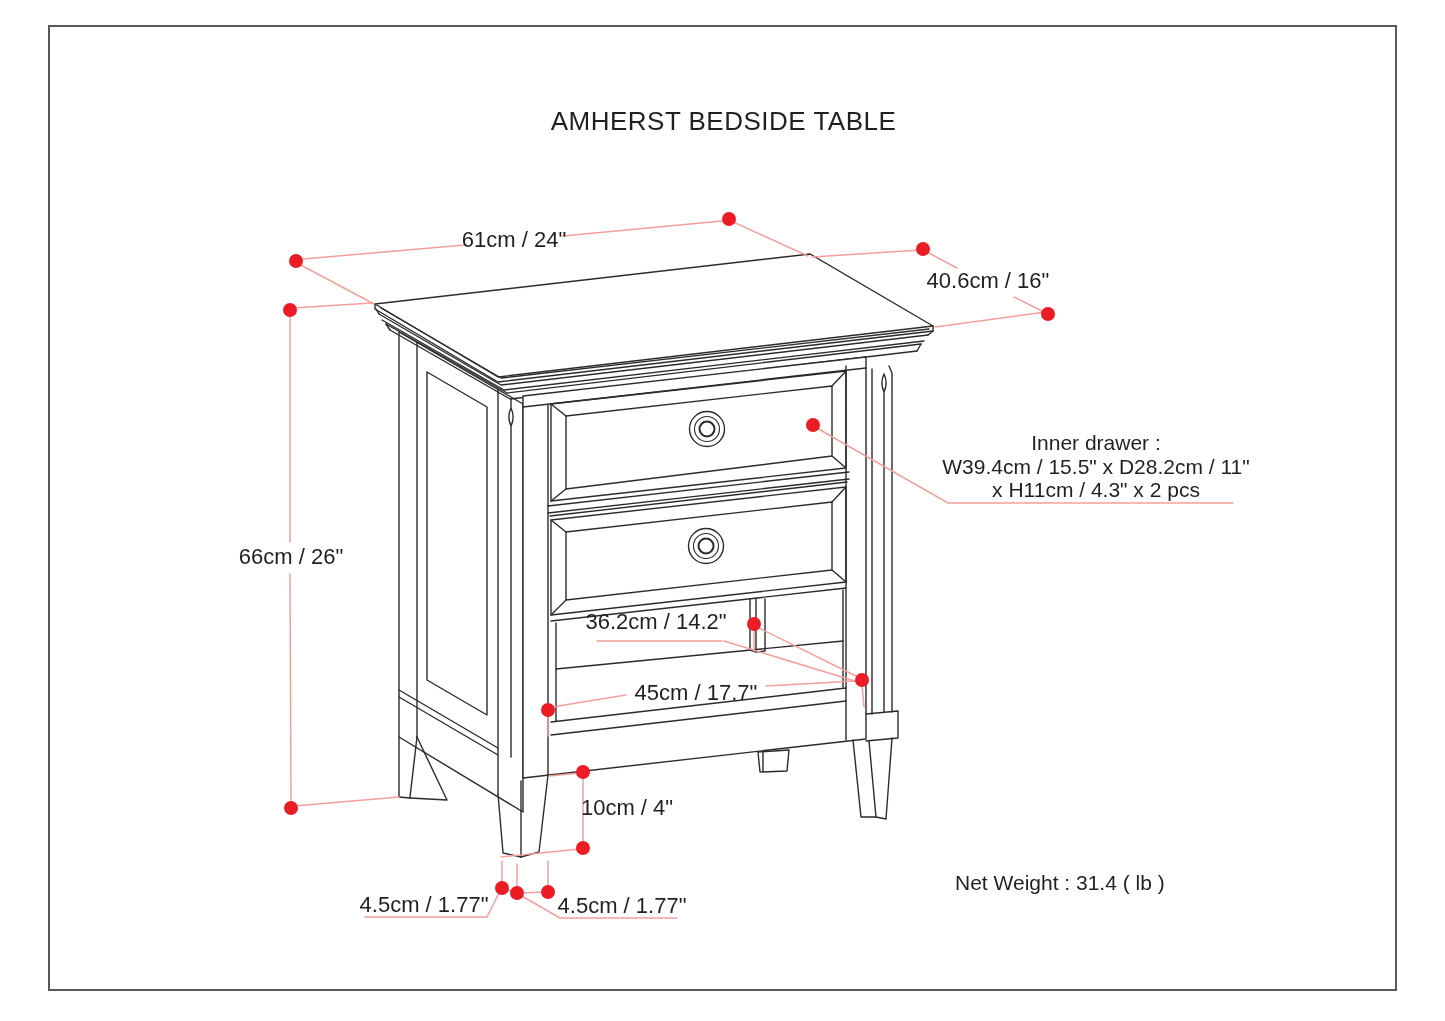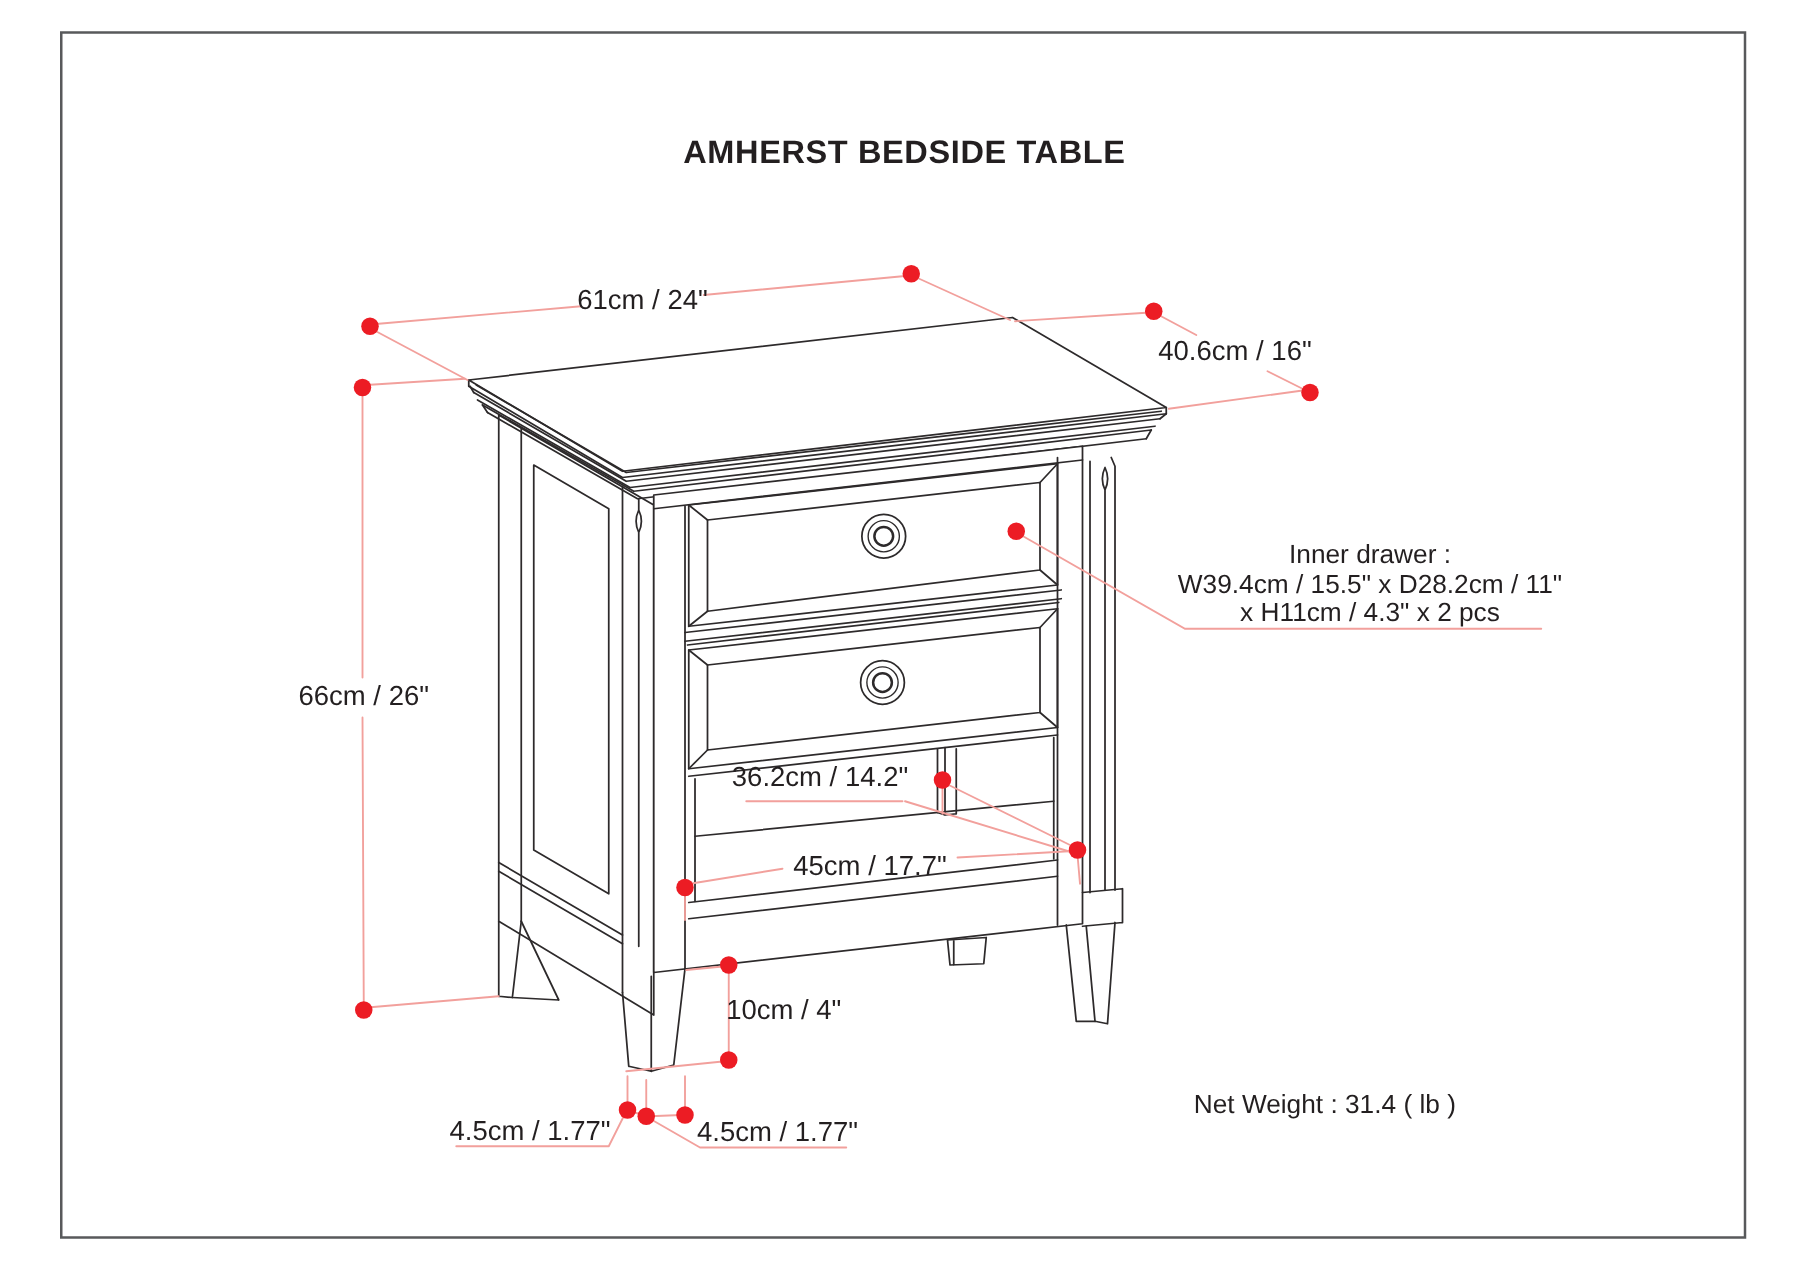--- a/index.html
+++ b/index.html
@@ -6,21 +6,21 @@
   body{
     width:1445px;height:1021px;position:relative;overflow:hidden;
     font-family:"Liberation Sans",sans-serif;color:var(--color-text,#231f20);
   }
   .page-border{
     position:absolute;left:48px;top:25px;width:1349px;height:966px;
     border:2px solid var(--color-border,#58595b);background:#fff;box-sizing:border-box;
   }
   .title{
     position:absolute;left:48px;top:106px;width:1351px;
-    text-align:center;font-size:26px;font-weight:bold;letter-spacing:.5px;
+    text-align:center;font-size:26px;font-weight:normal;letter-spacing:.5px;
     color:var(--color-text,#231f20);
   }
   svg.diagram{position:absolute;left:0;top:0;}
   .art{stroke:var(--color-line-art,#2d2a2b);stroke-width:1.4;fill:none;
        stroke-linecap:round;stroke-linejoin:round;}
   .art .face{fill:#ffffff;}
   .dim{stroke:var(--color-dimension-line,#f2a09c);stroke-width:1.5;fill:none;stroke-linecap:round;}
   .dot{fill:var(--color-dimension-dot,#ec1c24);stroke:none;}
   .lbl{font-family:"Liberation Sans",sans-serif;font-size:22px;fill:var(--color-text,#231f20);
        text-anchor:middle;stroke:none;}

